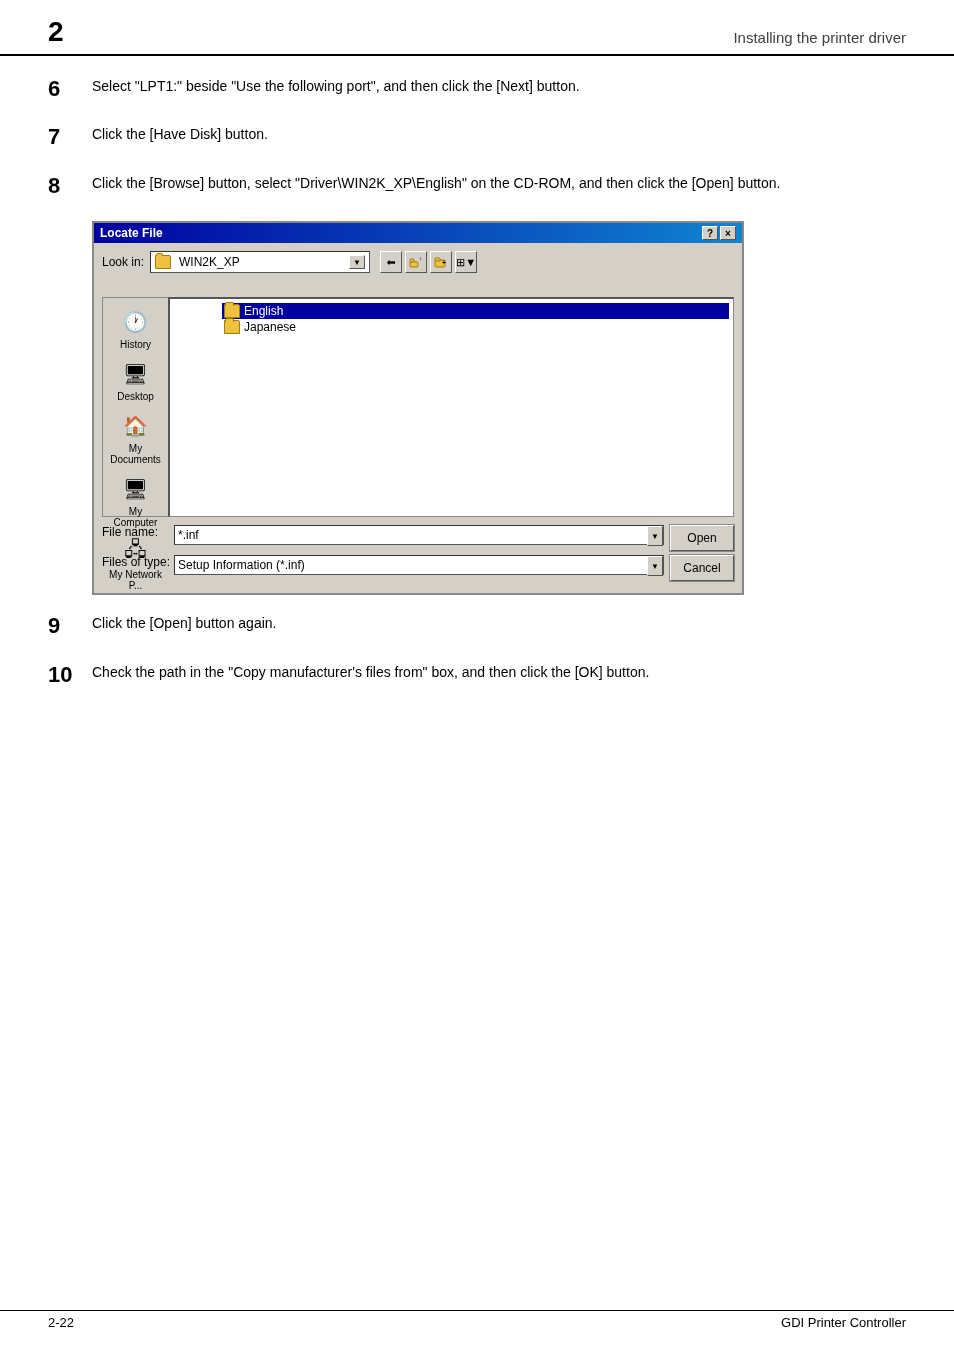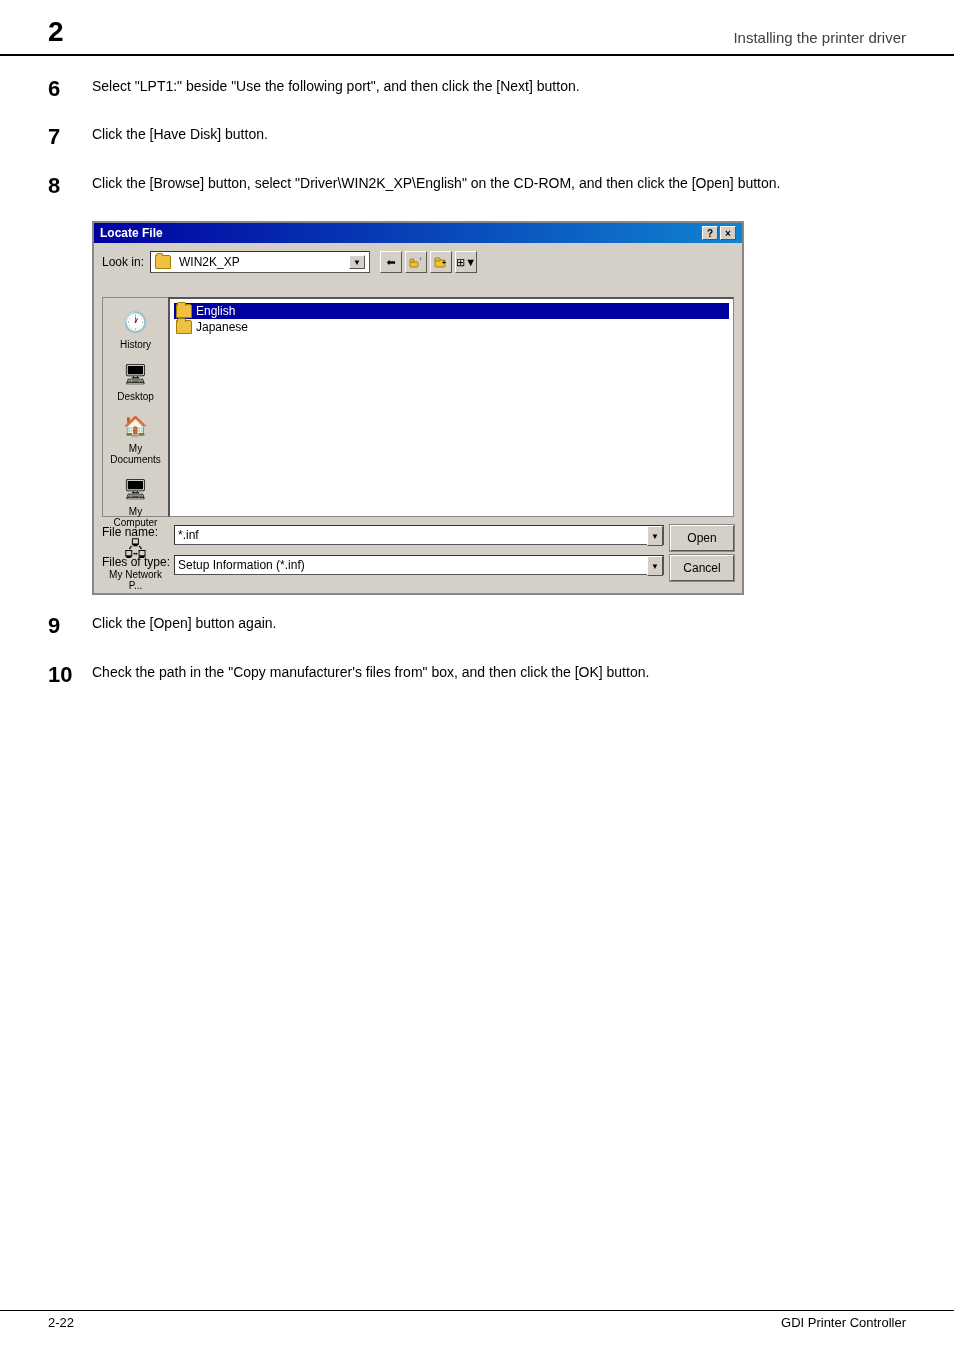--- a/index.html
+++ b/index.html
@@ -209,20 +209,21 @@
       padding: 4px;
       overflow: auto;
     }
     .file-item {
       display: flex;
       align-items: center;
       gap: 4px;
       padding: 1px 2px;
       font-size: 12px;
       cursor: pointer;
+      margin-left: 48px;
     }
     .file-item.selected {
       background: #0000a0;
       color: #fff;
     }
     .folder-icon {
       width: 16px;
       height: 14px;
       background: #f0c040;
       border: 1px solid #a08000;

